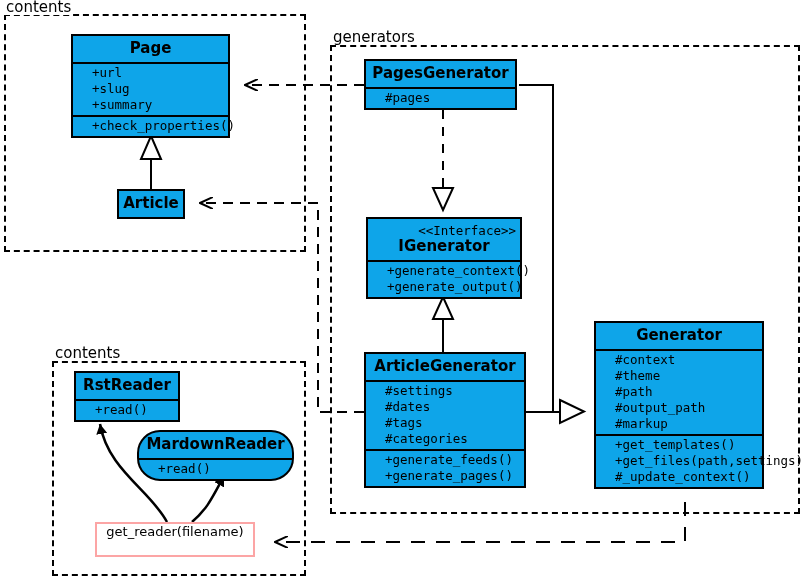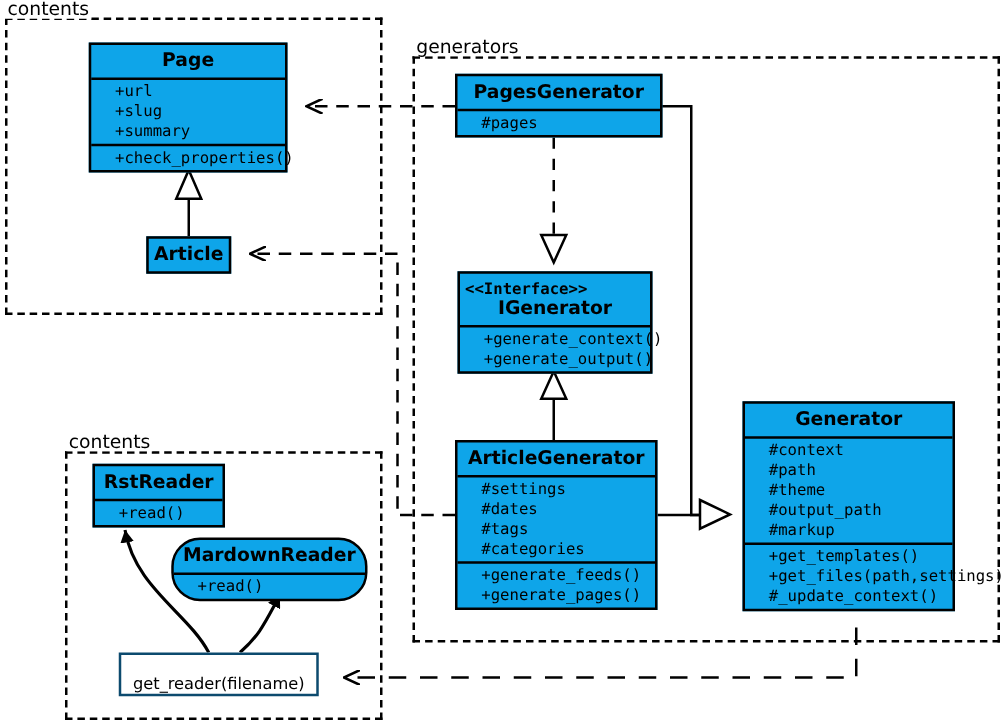--- a/index.html
+++ b/index.html
@@ -55,45 +55,45 @@
     font-weight: bold;
     font-size: 15px;
     color: #000;
     padding: 4px 4px 5px 4px;
     line-height: 17px;
     white-space: nowrap;
   }
   .cls-stereo {
     display: block;
     font-family: "DejaVu Sans Mono", monospace;
-    font-weight: bold;
+    font-weight: normal;
     font-size: 12.5px;
     line-height: 15px;
-    text-align: left;
+    text-align: right;
   }
   .cls-sec {
     border-top: 2px solid #000;
     padding: 1px 3px 2px 3px;
   }
   .cls-sec div {
     font-family: "DejaVu Sans Mono", monospace;
     font-size: 12.5px;
     line-height: 16px;
     color: #000;
     white-space: nowrap;
     margin-left: 16px;
   }
   .plain-box {
     position: absolute;
     box-sizing: border-box;
-    border: 2px solid #0c4a6e;
+    border: 2px solid #fca5a5;
     background: #ffffff;
     z-index: 5;
     display: flex;
-    align-items: flex-end;
+    align-items: flex-start;
     justify-content: center;
   }
   .plain-box span {
     font-family: "DejaVu Sans", sans-serif;
     font-size: 13px;
     color: #000;
     white-space: nowrap;
   }
 </style>
 </head>
@@ -177,21 +177,21 @@
     </div>
     <div class="cls-sec">
       <div>+check_properties()</div>
     </div>
   </div>
 
   <div class="cls" style="left:117px; top:189px; width:68px;">
     <div class="cls-name">Article</div>
   </div>
 
-  <div class="cls" style="left:364px; top:59px; width:166px;">
+  <div class="cls" style="left:364px; top:59px; width:153px;">
     <div class="cls-name">PagesGenerator</div>
     <div class="cls-sec">
       <div>#pages</div>
     </div>
   </div>
 
   <div class="cls" style="left:366px; top:217px; width:156px;">
     <div class="cls-name">
       <span class="cls-stereo">&lt;&lt;Interface&gt;&gt;</span>
       <span>IGenerator</span>
@@ -213,22 +213,22 @@
     <div class="cls-sec">
       <div>+generate_feeds()</div>
       <div>+generate_pages()</div>
     </div>
   </div>
 
   <div class="cls" style="left:594px; top:321px; width:170px;">
     <div class="cls-name">Generator</div>
     <div class="cls-sec">
       <div>#context</div>
+      <div>#theme</div>
       <div>#path</div>
-      <div>#theme</div>
       <div>#output_path</div>
       <div>#markup</div>
     </div>
     <div class="cls-sec">
       <div>+get_templates()</div>
       <div>+get_files(path,settings)</div>
       <div>#_update_context()</div>
     </div>
   </div>
 

